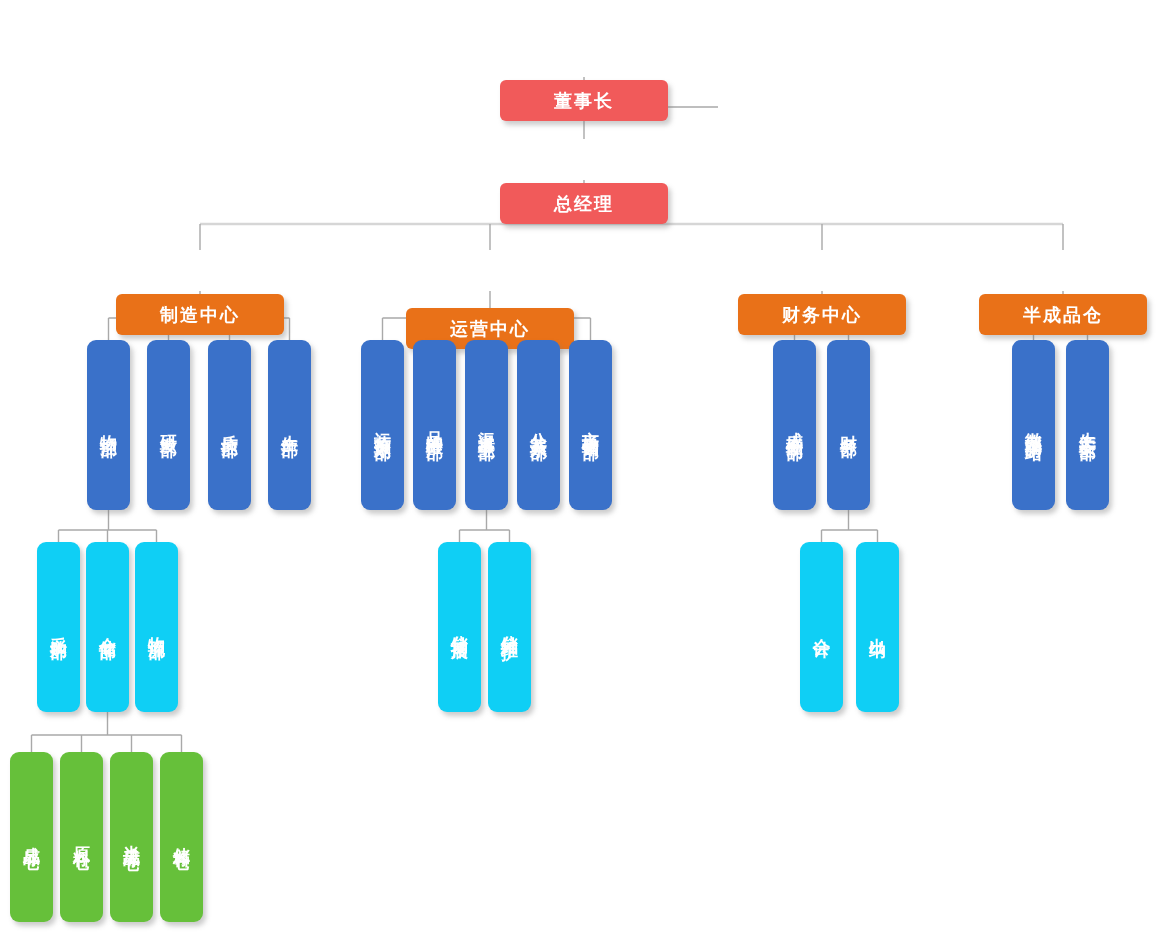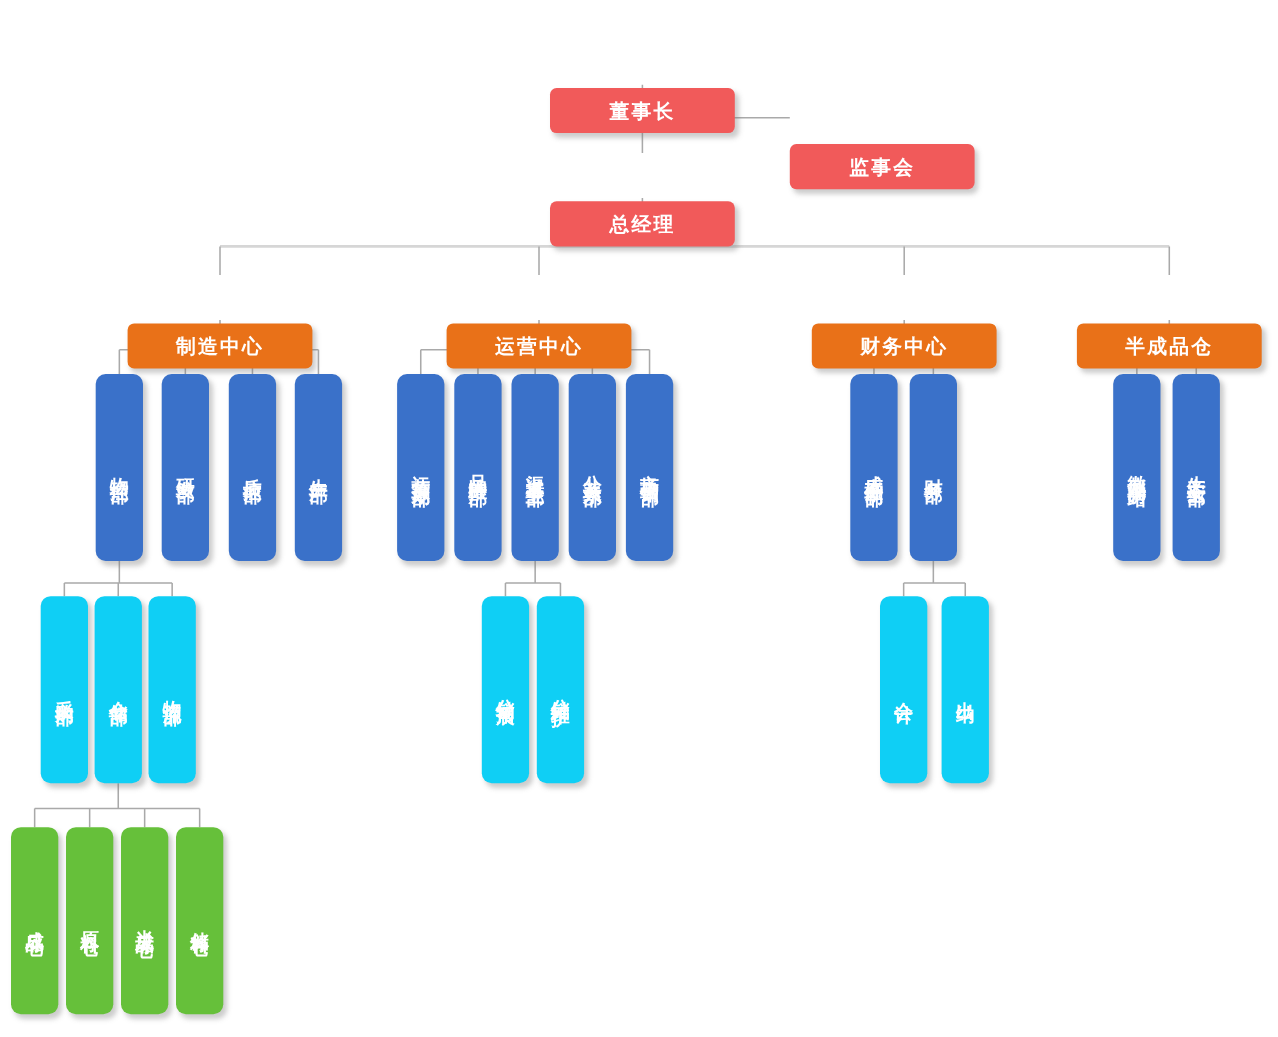--- a/index.html
+++ b/index.html
@@ -97,25 +97,24 @@
     <path class="connector-path" d="M108.5 510 V530 M58.5 530 H156.5 M58.5 530 V542 M107.5 530 V542 M156.5 530 V542"></path>
 
     <path class="connector-path" d="M486.5 510 V530 M459.5 530 H509.5 M459.5 530 V542 M509.5 530 V542"></path>
 
     <path class="connector-path" d="M848.5 510 V530 M821.5 530 H877.5 M821.5 530 V542 M877.5 530 V542"></path>
 
     <path class="connector-path" d="M107.5 712 V735 M31.5 735 H181.5 M31.5 735 V752 M81.5 735 V752 M131.5 735 V752 M181.5 735 V752"></path>
   </svg>
 
   <div class="node hbox red" style="left:500px; top:36px">董事长</div>
-  <div class="node hbox red" style="left:718px; top:87px">监事会</div>
   <div class="node hbox orange" style="left:116px; top:250px">制造中心</div>
 
   <div class="node hbox red" style="left:500px; top:139px">总经理</div>
-  <div class="node hbox orange" style="left:406px; top:250px">运营中心</div>
+  <div class="node hbox orange" style="left:406px; top:264px">运营中心</div>
   <div class="node hbox orange" style="left:738px; top:250px">财务中心</div>
   <div class="node hbox orange" style="left:979px; top:250px">半成品仓</div>
 
   <div class="node vbox blue" style="left:87px; top:340px">物控部</div>
   <div class="node vbox blue" style="left:147px; top:340px">研发部</div>
   <div class="node vbox blue" style="left:208px; top:340px">质控部</div>
   <div class="node vbox blue" style="left:268px; top:340px">生产部</div>
 
   <div class="node vbox blue" style="left:361px; top:340px">运营策划部</div>
   <div class="node vbox blue" style="left:413px; top:340px">品牌推广部</div>

